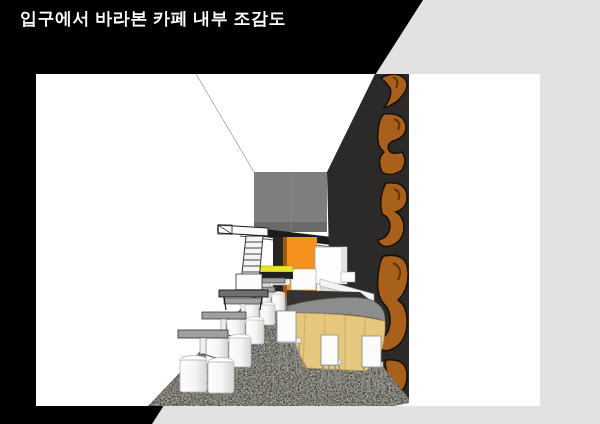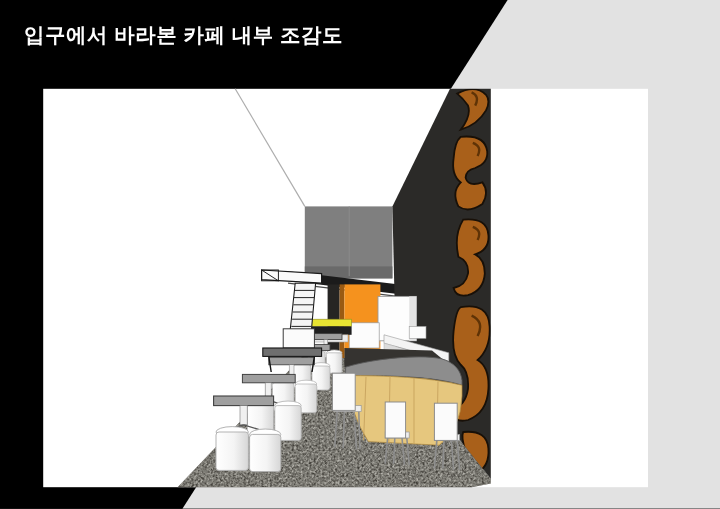--- a/index.html
+++ b/index.html
@@ -5,21 +5,21 @@
   html,body{margin:0;padding:0;background:#222;}
   .slide{
     position:relative;
     width:600px;height:424px;
     overflow:hidden;
     font-family:"Liberation Sans","DejaVu Sans",sans-serif;
   }
   .slide svg{position:absolute;inset:0;display:block;}
   .slide-title{
     position:absolute;
-    left:20px;top:18px;
+    left:20px;top:7px;
     font-size:17px;
     font-weight:bold;
     letter-spacing:0.5px;
     white-space:nowrap;
     z-index:5;
   }
 </style>
 </head>
 <body>
 

